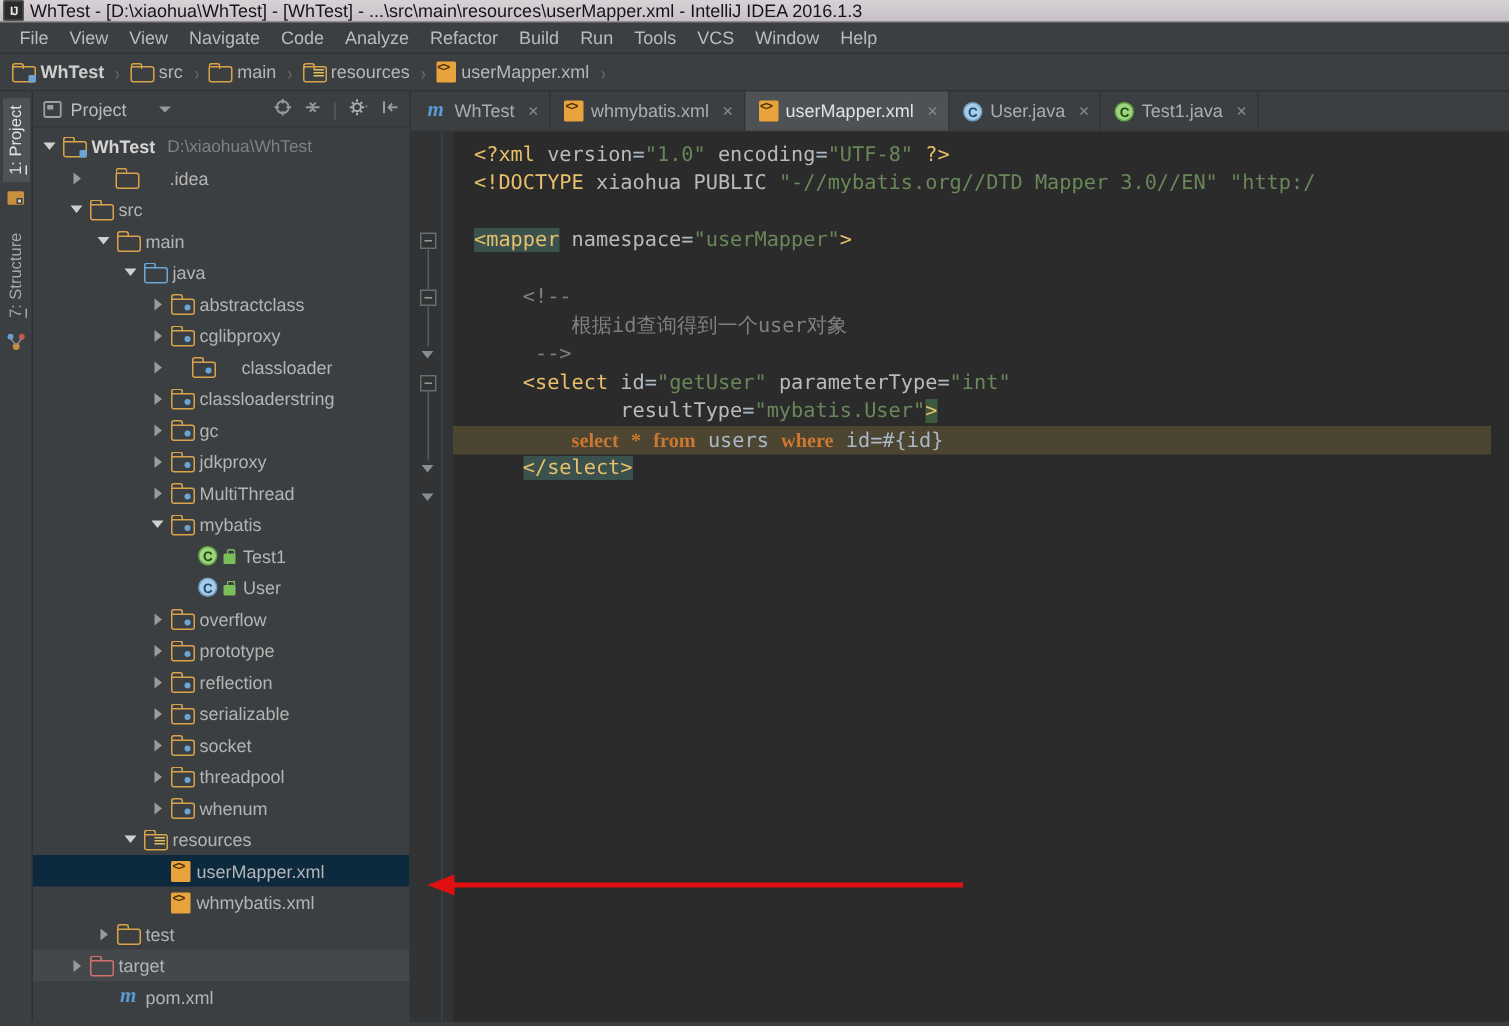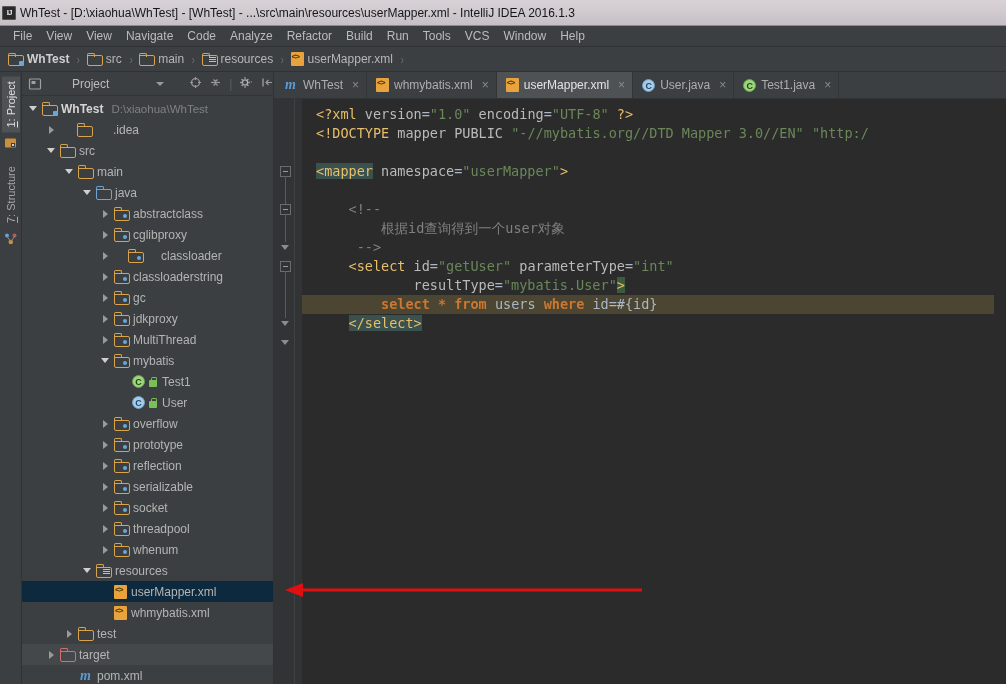--- a/index.html
+++ b/index.html
@@ -8,21 +8,21 @@
     overflow: hidden;
     background: #3c3f41;
     font-family: "Liberation Sans", sans-serif;
     font-size: 12px;
     color: #bbbbbb;
     -webkit-font-smoothing: antialiased;
   }
 
   
   #titlebar {
-    height: 26px;
+    height: 15px;
     background: linear-gradient(to bottom, #d8d2d6 0%, #cfc8cd 55%, #c6bfc5 100%);
     display: flex; align-items: center;
     padding-left: 2px;
     border-bottom: 1px solid #8d8a8d;
     position: relative;
   }
   #titlebar .app-icon {
     width: 14px; height: 14px;
     background: #2b2b2b;
     color: #e8e8e8;
@@ -105,21 +105,20 @@
     display: flex; flex-direction: column;
     border-right: 1px solid #2f3133;
     position: relative;
   }
   #project-header {
     height: 24px;
     display: flex; align-items: center;
     padding: 0 4px 0 6px;
     background: #3c3f41;
     border-bottom: 1px solid #323436;
-    gap: 25px;
   }
   #project-header .ph-title { font-size: 12px; color: #bbbbbb; margin-left: 5px; }
   #project-header .ph-arrow {
     margin-left: 22px;
     width: 0; height: 0;
     border-left: 4px solid transparent;
     border-right: 4px solid transparent;
     border-top: 4px solid #9a9a9a;
   }
   #project-header .ph-tools {
@@ -285,21 +284,21 @@
     overflow: hidden;
     min-width: 0;
   }
   .cl { height: 19px; white-space: pre; padding-left: 14px; position: relative; }
   .cl.hl-sql { background: #4b4531; }
   .tg { color: #e8bf6a; }
   .at { color: #bababa; }
   .st { color: #6a8759; }
   .pl { color: #a9b7c6; }
   .cm { color: #808080; }
-  .kw { color: #cc7832; font-weight: bold; }
+  .kw { color: #cc7832; font-weight: bold; font-family: Liberation Serif, serif; }
   .selg { background: #3d5a3d; }
   .brmatch { background: #3b514d; }
   .caret {
     display:inline-block; width:1px; height:15px; background:#bbbbbb;
     vertical-align:-3px; margin-left:-1px;
   }
 
   
   #arrow-annot {
     position: absolute;
@@ -657,21 +656,21 @@
           <div class="fold" style="top: 105px;"></div>
           <div class="foldline" style="top: 115px; height: 28px;"></div>
           <div class="fold tri" style="top: 143px;"></div>
           <div class="fold" style="top: 162px;"></div>
           <div class="foldline" style="top: 172px; height: 47px;"></div>
           <div class="fold tri" style="top: 219px;"></div>
           <div class="fold tri" style="top: 238px;"></div>
         </div>
       <div id="code">
           <div class="cl"><span class="tg">&lt;?xml</span> <span class="at">version</span><span class="pl">=</span><span class="st">"1.0"</span> <span class="at">encoding</span><span class="pl">=</span><span class="st">"UTF-8"</span> <span class="tg">?&gt;</span></div>
-          <div class="cl"><span class="tg">&lt;!DOCTYPE</span> <span class="at">mapper</span> <span class="at">PUBLIC</span> <span class="st">"-//mybatis.org//DTD Mapper 3.0//EN"</span> <span class="st">"http:/</span></div>
+          <div class="cl"><span class="tg">&lt;!DOCTYPE</span> <span class="at">xiaohua</span> <span class="at">PUBLIC</span> <span class="st">"-//mybatis.org//DTD Mapper 3.0//EN"</span> <span class="st">"http:/</span></div>
           <div class="cl"></div>
           <div class="cl"><span class="tg brmatch">&lt;mapper</span> <span class="at">namespace</span><span class="pl">=</span><span class="st">"userMapper"</span><span class="tg">&gt;</span></div>
           <div class="cl"></div>
           <div class="cl"><span class="cm">    &lt;!--</span></div>
           <div class="cl"><span class="cm">        根据id查询得到一个user对象</span></div>
           <div class="cl"><span class="cm">     --&gt;</span></div>
           <div class="cl">    <span class="tg">&lt;select</span> <span class="at">id</span><span class="pl">=</span><span class="st">"getUser"</span> <span class="at">parameterType</span><span class="pl">=</span><span class="st">"int"</span></div>
           <div class="cl">            <span class="at">resultType</span><span class="pl">=</span><span class="st">"mybatis.User"</span><span class="tg selg">&gt;</span></div>
           <div class="cl hl-sql">        <span class="kw">select</span> <span class="kw">*</span> <span class="kw">from</span> <span class="pl">users</span> <span class="kw">where</span> <span class="pl">id=#{id}</span></div>
           <div class="cl">    <span class="tg brmatch">&lt;/select&gt;</span></div>

